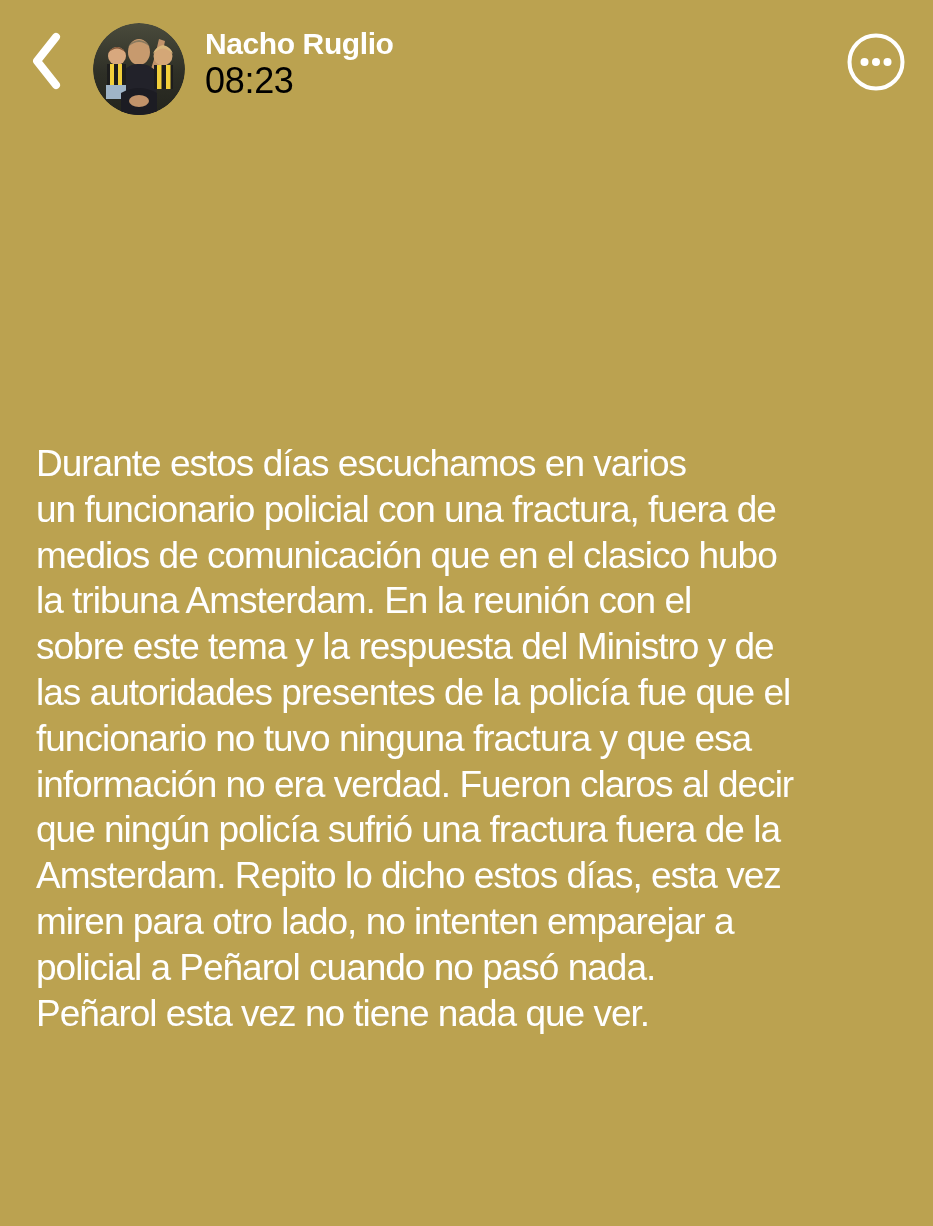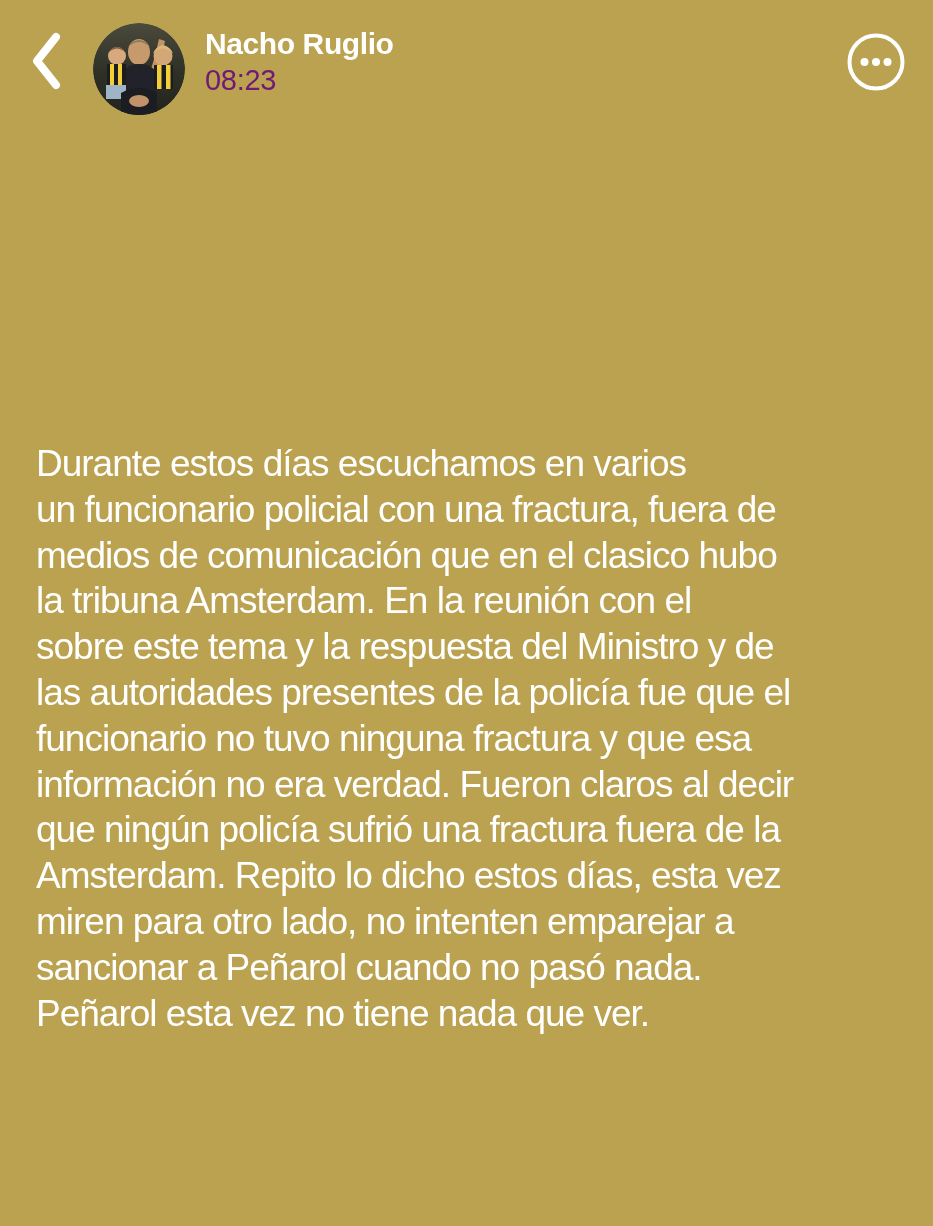--- a/index.html
+++ b/index.html
@@ -43,22 +43,22 @@
   }
   .author-name {
     color: #ffffff;
     font-size: 30px;
     font-weight: 700;
     letter-spacing: -0.4px;
     line-height: 36px;
     cursor: pointer;
   }
   .story-time {
-    color: #701a75;
-    font-size: 29px;
+    color: #000000;
+    font-size: 36px;
     font-weight: 400;
     letter-spacing: -0.3px;
     line-height: 35px;
     margin-top: 1px;
   }
   .more-btn {
     position: absolute;
     left: 846px; top: 16px;
     width: 60px; height: 60px;
     background: none; border: none; cursor: pointer;
@@ -160,17 +160,17 @@
       <div class="line">un funcionario policial con una fractura, fuera de</div>
       <div class="line">medios de comunicación que en el clasico hubo</div>
       <div class="line">la tribuna Amsterdam. En la reunión con el</div>
       <div class="line">sobre este tema y la respuesta del Ministro y de</div>
       <div class="line">las autoridades presentes de la policía fue que el</div>
       <div class="line">funcionario no tuvo ninguna fractura y que esa</div>
       <div class="line">información no era verdad. Fueron claros al decir</div>
       <div class="line">que ningún policía sufrió una fractura fuera de la</div>
       <div class="line">Amsterdam. Repito lo dicho estos días, esta vez</div>
       <div class="line">miren para otro lado, no intenten emparejar a</div>
-      <div class="line">sancionar a Peñarol cuando no pasó nada.</div>
+      <div class="line">policial a Peñarol cuando no pasó nada.</div>
       <div class="line">Peñarol esta vez no tiene nada que ver.</div>
     </div>
 
 </div>
 
 </body></html>

